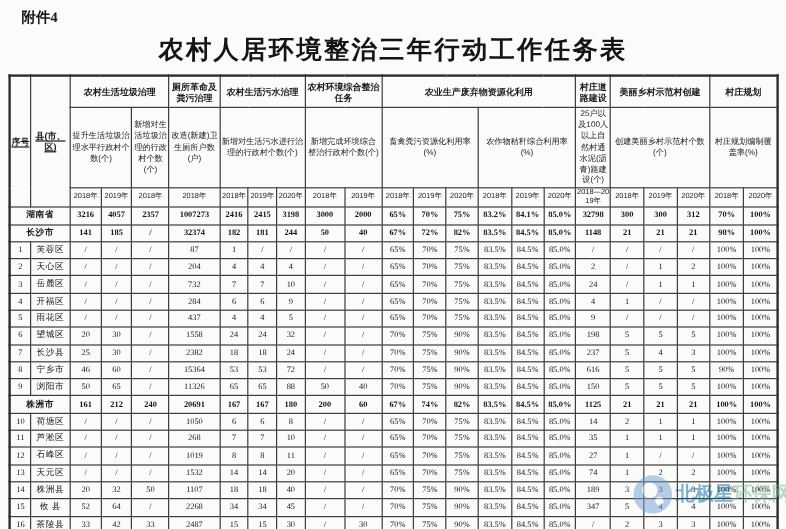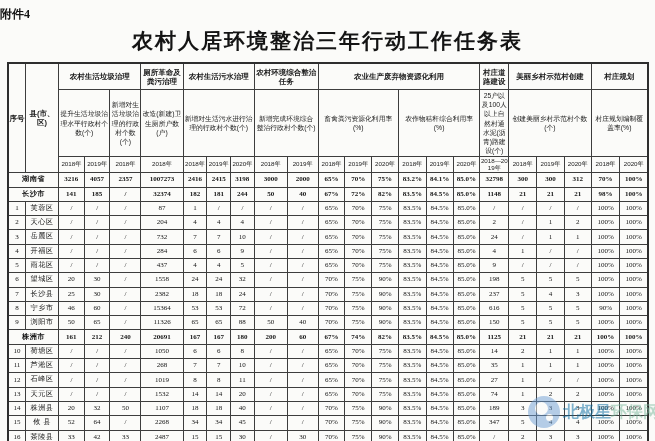--- a/index.html
+++ b/index.html
@@ -5,21 +5,21 @@
   html,body { margin:0; padding:0; }
   body {
     width:655px; height:441px;
     background:#fbfbf9;
     font-family:"Liberation Serif","DejaVu Serif",serif;
     color:#141414;
     position:relative;
     overflow:hidden;
   }
   .attachment {
-    position:absolute; top:6px; left:0;
+    position:absolute; top:6px; left:18px;
     font-size:12px; font-weight:bold;
     font-family:Liberation Serif, serif;
   }
   .doc-title {
     position:absolute; top:27px; left:0; width:100%;
     text-align:center;
     font-size:21px; font-weight:bold; letter-spacing:2px;
     font-family:"Liberation Sans","DejaVu Sans",sans-serif;
   }
   .table-wrap { position:absolute; top:62px; left:7px; width:642px; }
@@ -36,21 +36,21 @@
     background:transparent;
   }
   thead th {
     font-family:"Liberation Sans","DejaVu Sans",sans-serif;
     font-weight:bold;
     color:#1b1b1b;
   }
   tr.h-group th { height:25px; font-size:7.5px; line-height:1.2; }
   tr.h-sub th   { height:61px; font-size:6.8px; font-weight:normal; line-height:1.35; padding:1px; }
   tr.h-year th  { height:15px; font-size:6.2px; font-weight:normal; word-break:break-all; line-height:1.1; }
-  th.corner { font-size:7.5px; line-height:1.3; }
+  th.corner { font-size:7.5px; line-height:1.3;text-decoration:underline; }
   tbody td {
     height:13.3px;
     font-size:7px;
     line-height:1;
     white-space:nowrap;
   }
   tbody td.name-cell { font-size:7.2px; letter-spacing:0.5px; }
   tr.summary td { font-weight:bold; }
   .watermark {
     position:absolute; top:396px; left:528px;

